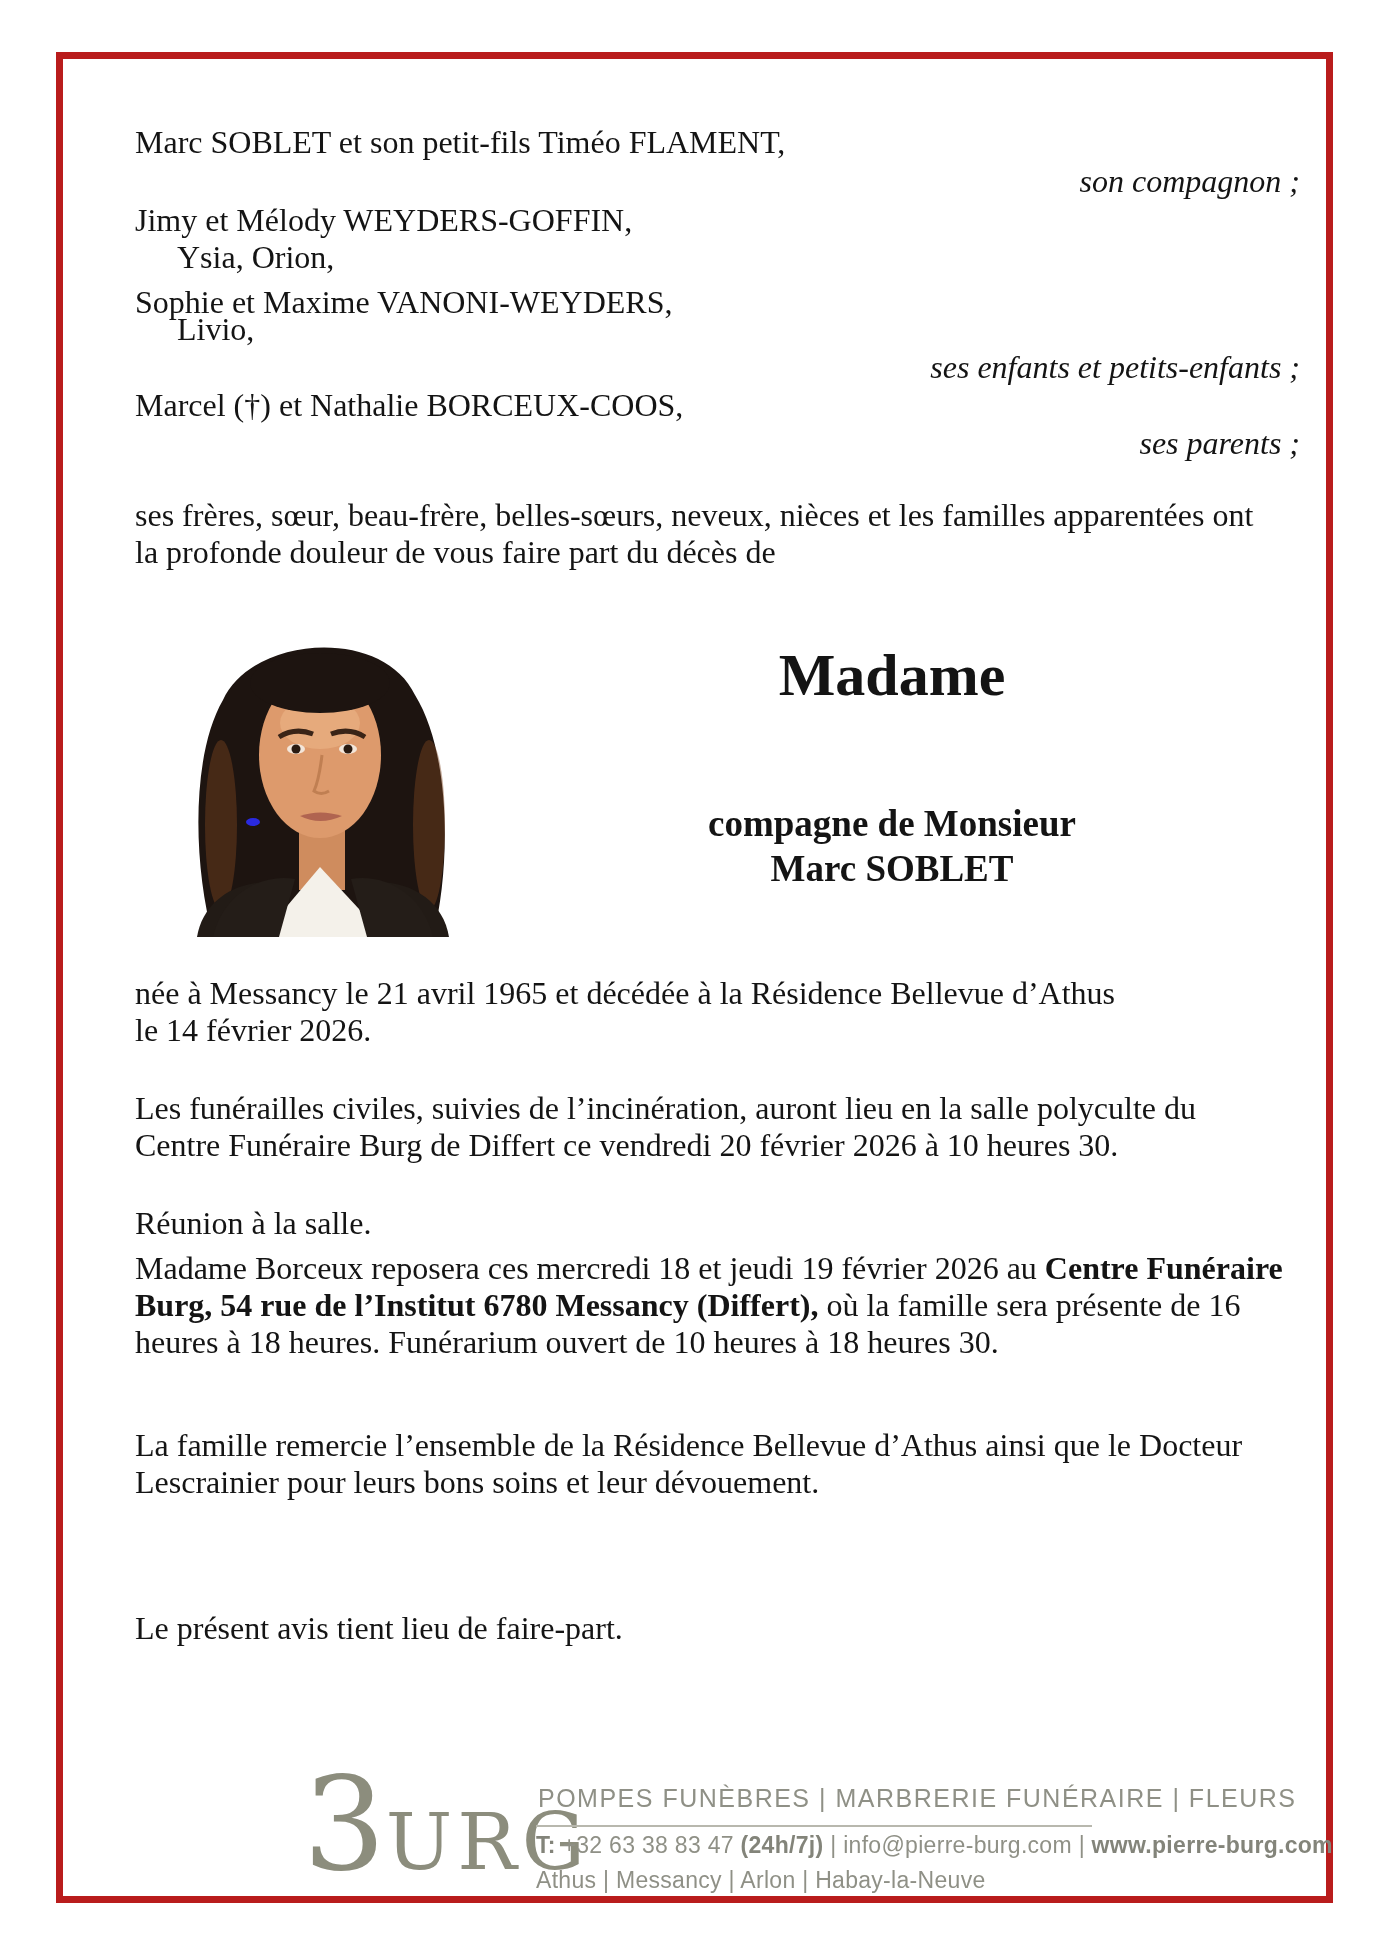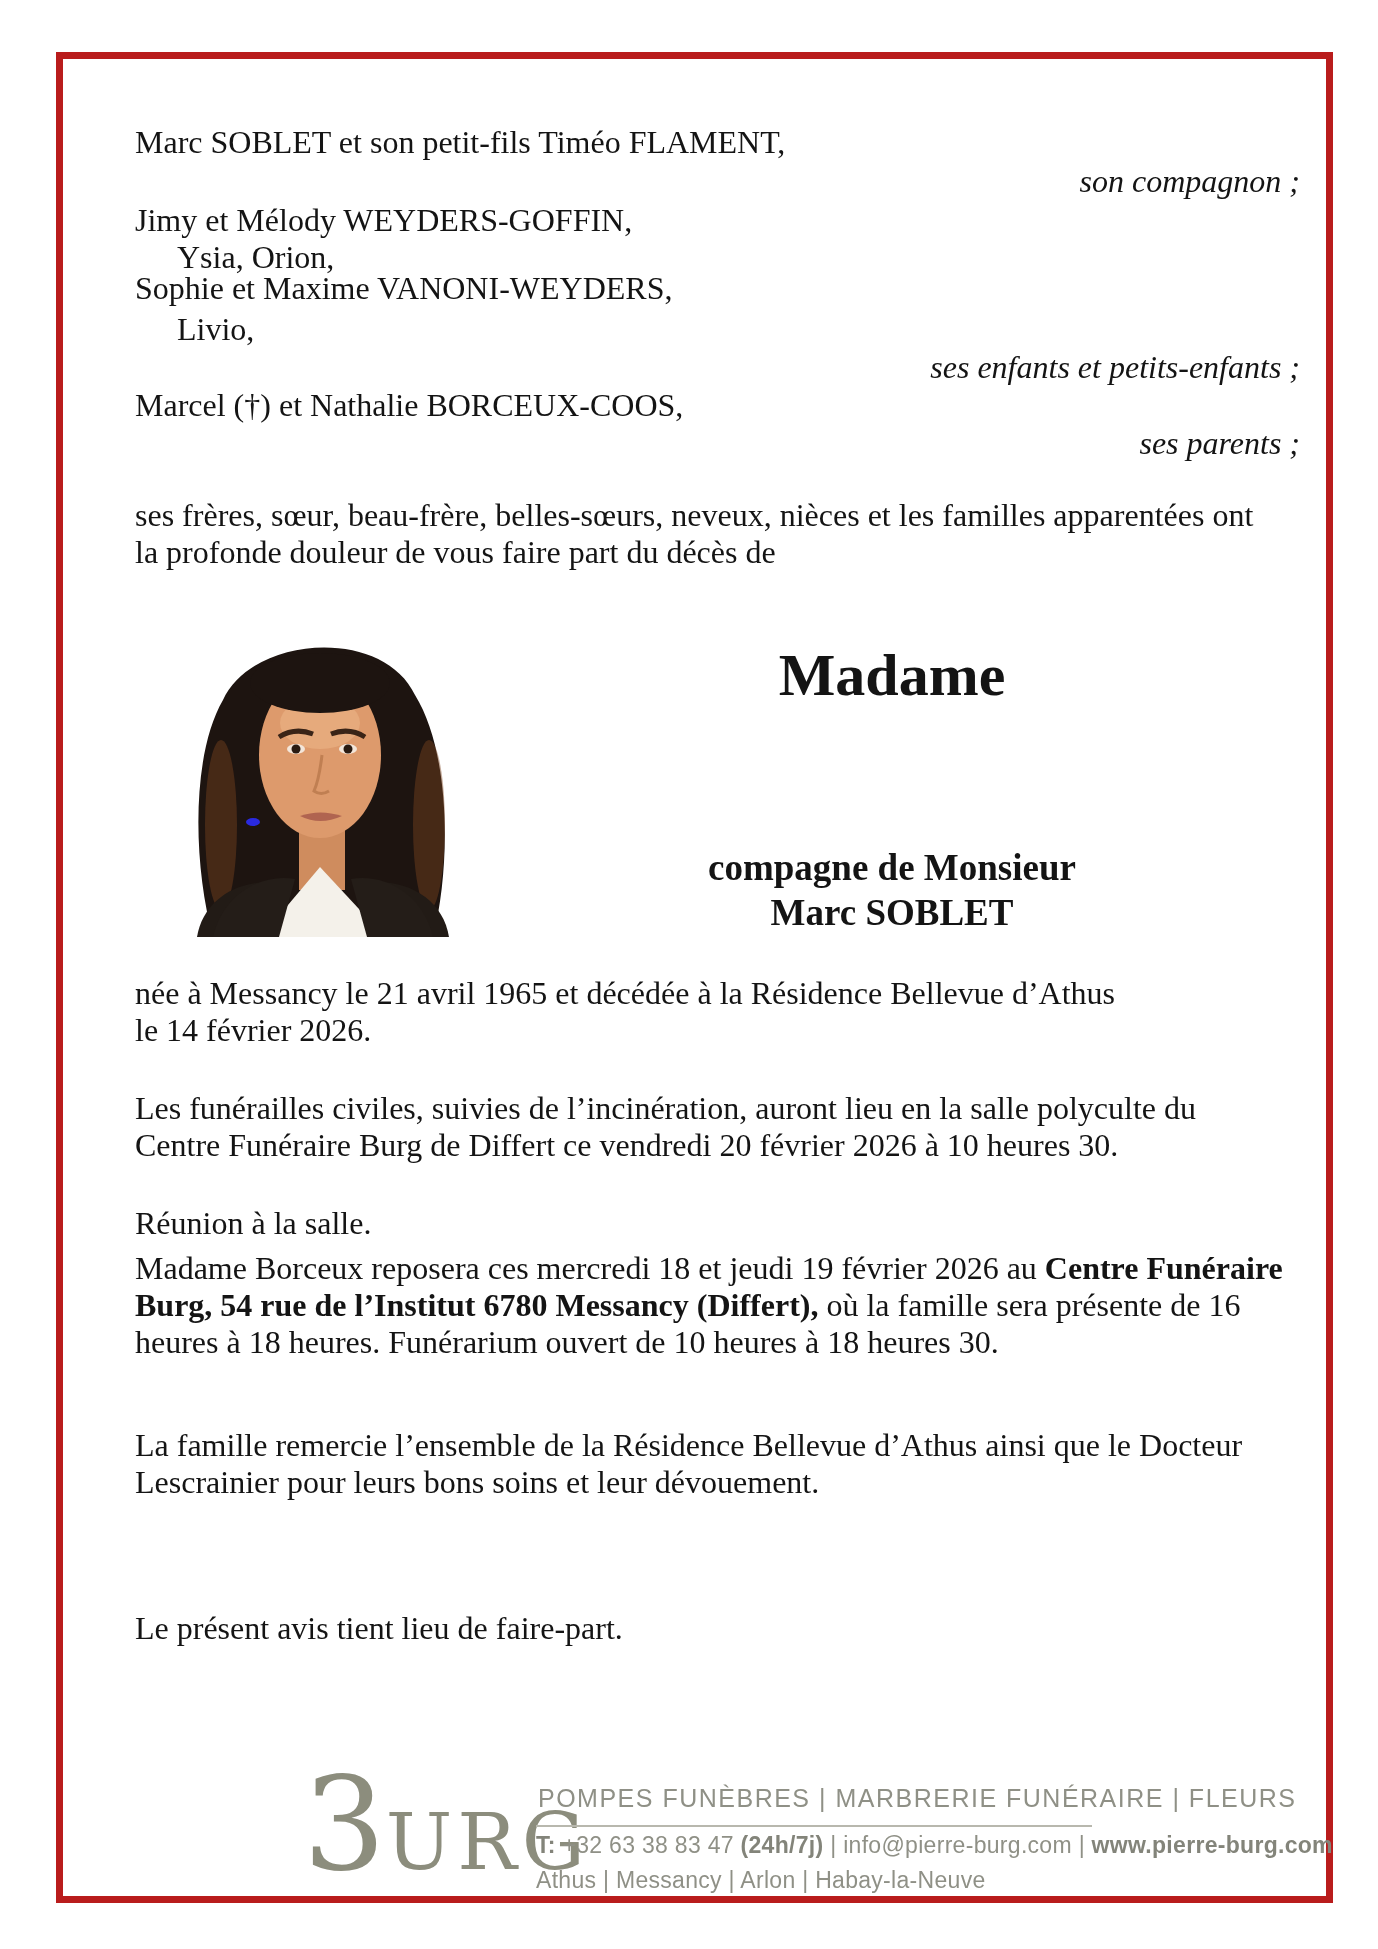--- a/index.html
+++ b/index.html
@@ -8,21 +8,21 @@
   #frame{position:absolute;left:56px;top:52px;width:1263px;height:1837px;border:7px solid #b91c1c;}
   .abs{position:absolute;}
   .body-line{font-size:32px;line-height:37px;white-space:nowrap;}
   .para{font-size:32px;line-height:37px;white-space:pre-line;}
   .relation{font-size:32px;line-height:37px;font-style:italic;text-align:right;
             left:72px;width:1165px;}
   .name-line{left:72px;}
   .indented{left:114px;}
   .title-band{left:405px;width:848px;text-align:center;}
   .t-main{font-size:60px;font-weight:bold;line-height:64px;}
-  .t-sub{font-size:37px;font-weight:bold;line-height:42px;margin-top:44px;}
+  .t-sub{font-size:37px;font-weight:bold;line-height:42px;}
   .wrap-para{font-size:32px;line-height:37px;width:1185px;}
   b.inline{font-weight:bold;}
   
   .footer-sans{font-family:"Liberation Sans","DejaVu Sans",sans-serif;color:#8f9086;}
   #logo{display:flex;align-items:baseline;color:#8c8d7d;font-family:"DejaVu Serif",serif;}
   #logo .big{font-size:130px;line-height:1;}
   #logo .rest{font-size:79px;line-height:1;letter-spacing:5px;margin-top:17px;}
   .services{font-size:25px;letter-spacing:1.5px;white-space:nowrap;}
   .rule{height:2px;background:#b8b8ae;}
   .contact{font-size:23px;letter-spacing:0.3px;white-space:nowrap;}
@@ -32,21 +32,21 @@
 </head>
 <body>
 
 <div id="page">
   <div id="frame">
 
     <div class="abs body-line name-line" style="top:65px">Marc SOBLET et son petit-fils Timéo FLAMENT,</div>
     <div class="abs relation" style="top:104px">son compagnon ;</div>
     <div class="abs body-line name-line" style="top:143px">Jimy et Mélody WEYDERS-GOFFIN,</div>
     <div class="abs body-line indented" style="top:180px">Ysia, Orion,</div>
-    <div class="abs body-line name-line" style="top:211px">Sophie et Maxime VANONI-WEYDERS,</div>
+    <div class="abs body-line name-line" style="top:225px">Sophie et Maxime VANONI-WEYDERS,</div>
     <div class="abs body-line indented" style="top:252px">Livio,</div>
     <div class="abs relation" style="top:290px">ses enfants et petits-enfants ;</div>
     <div class="abs body-line name-line" style="top:328px">Marcel (†) et Nathalie BORCEUX-COOS,</div>
     <div class="abs relation" style="top:366px">ses parents ;</div>
 
     <div class="abs para name-line" style="top:438px;width:1175px">ses frères, sœur, beau-frère, belles-sœurs, neveux, nièces et les familles apparentées ont
 la profonde douleur de vous faire part du décès de</div>
 
     <div class="abs" style="left:120px;top:556px;width:280px;height:322px">
       <svg width="280" height="322" viewBox="0 0 280 322">

